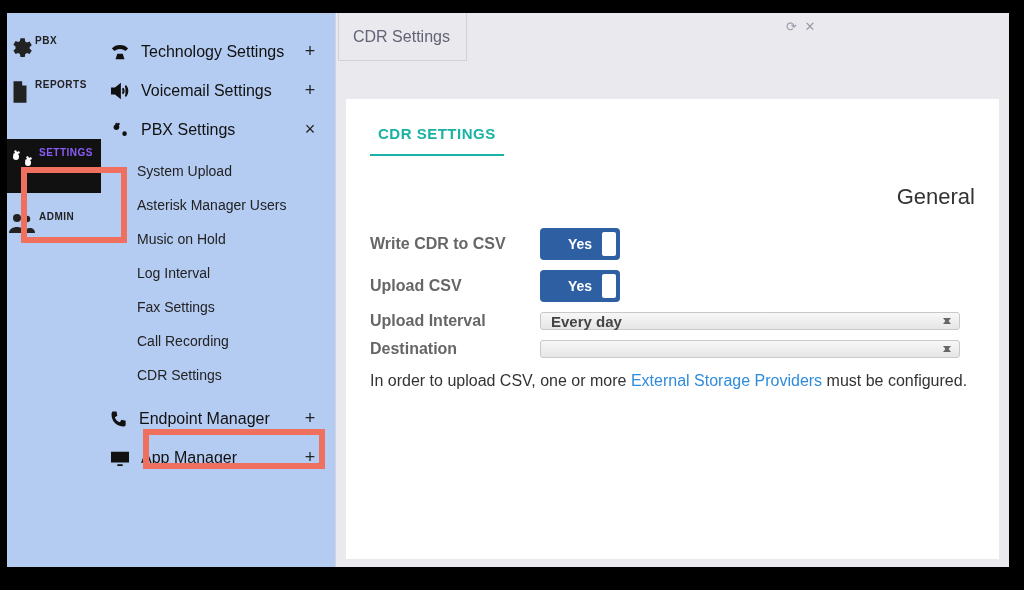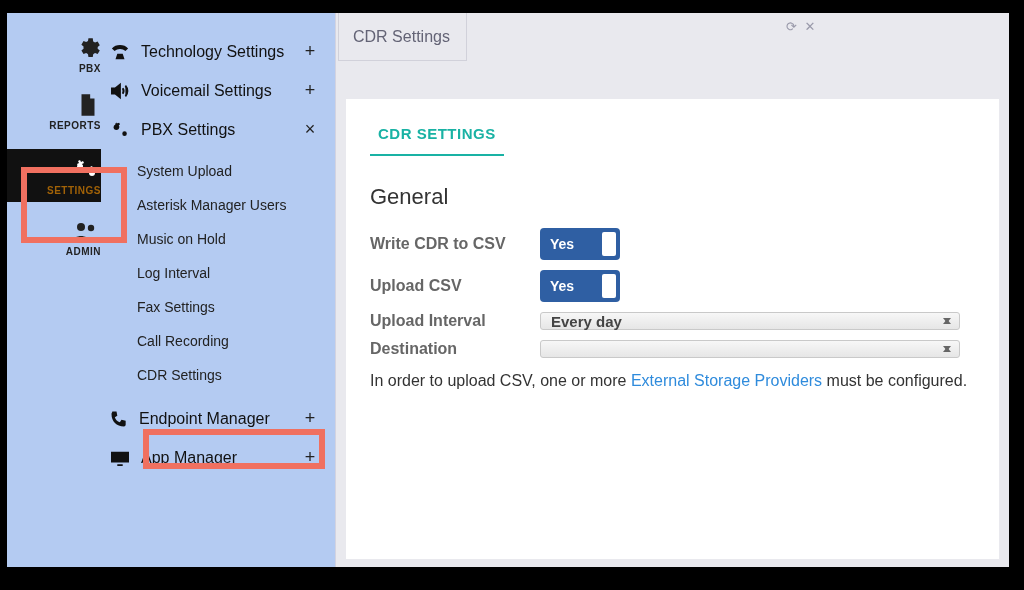--- a/index.html
+++ b/index.html
@@ -24,36 +24,37 @@
     width: 94px;
     background: #b4cbf2;
     padding-top: 22px;
     display: flex;
     flex-direction: column;
     align-items: center;
     gap: 18px;
   }
   .rail-item {
     display: flex;
-    flex-direction: column;
-    align-items: flex-end;
+    flex-direction: row;
+    align-items: flex-start;
     gap: 2px;
     color: #222;
     cursor: pointer;
     width: 100%;
   }
   .rail-item .label {
     font-size: 10px;
     font-weight: 700;
     letter-spacing: 0.5px;
   }
   .rail-item.selected {
     background: #111;
-    color: #a16207;
-    padding: 8px 0 6px;
+    color: #8b5cf6;
+    padding: 8px 0 20px;
+    margin-top: 16px;
   }
   .rail-highlight {
     position: absolute;
     top: 154px;
     left: 14px;
     width: 106px;
     height: 76px;
     border: 6px solid #f07060;
     background: transparent;
     pointer-events: none;
@@ -164,20 +165,21 @@
     letter-spacing: 0.5px;
     padding: 6px 8px 12px;
     border-bottom: 2px solid #19b2a4;
     margin-bottom: 18px;
   }
   .section-title {
     font-size: 22px;
     color: #333;
     margin: 10px 0 18px;
     font-weight: 400;
+    text-align: right;
   }
   .form-row {
     display: flex;
     align-items: center;
     margin: 10px 0;
   }
   .form-row .form-label {
     width: 170px;
     font-size: 16px;
     color: #666;
@@ -192,21 +194,21 @@
     align-items: center;
     padding: 0 4px;
     cursor: pointer;
     justify-content: flex-start;
     position: relative;
   }
   .toggle .toggle-label {
     color: #fff;
     font-weight: 700;
     font-size: 14px;
-    margin-left: 6px;
+    margin-left: 24px;
   }
   .toggle .knob {
     position: absolute;
     right: 4px;
     width: 14px;
     height: 24px;
     background: #fff;
     border-radius: 2px;
   }
   .select {

